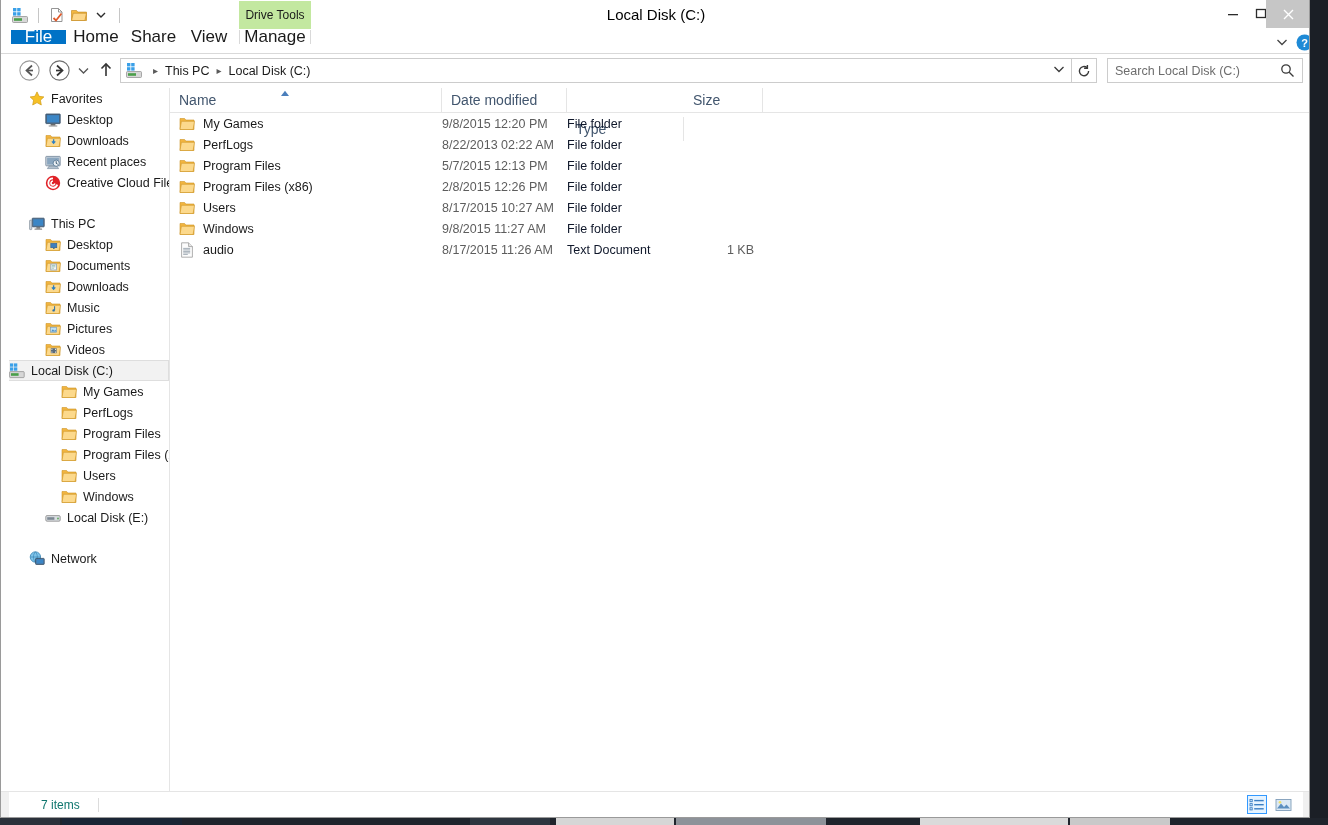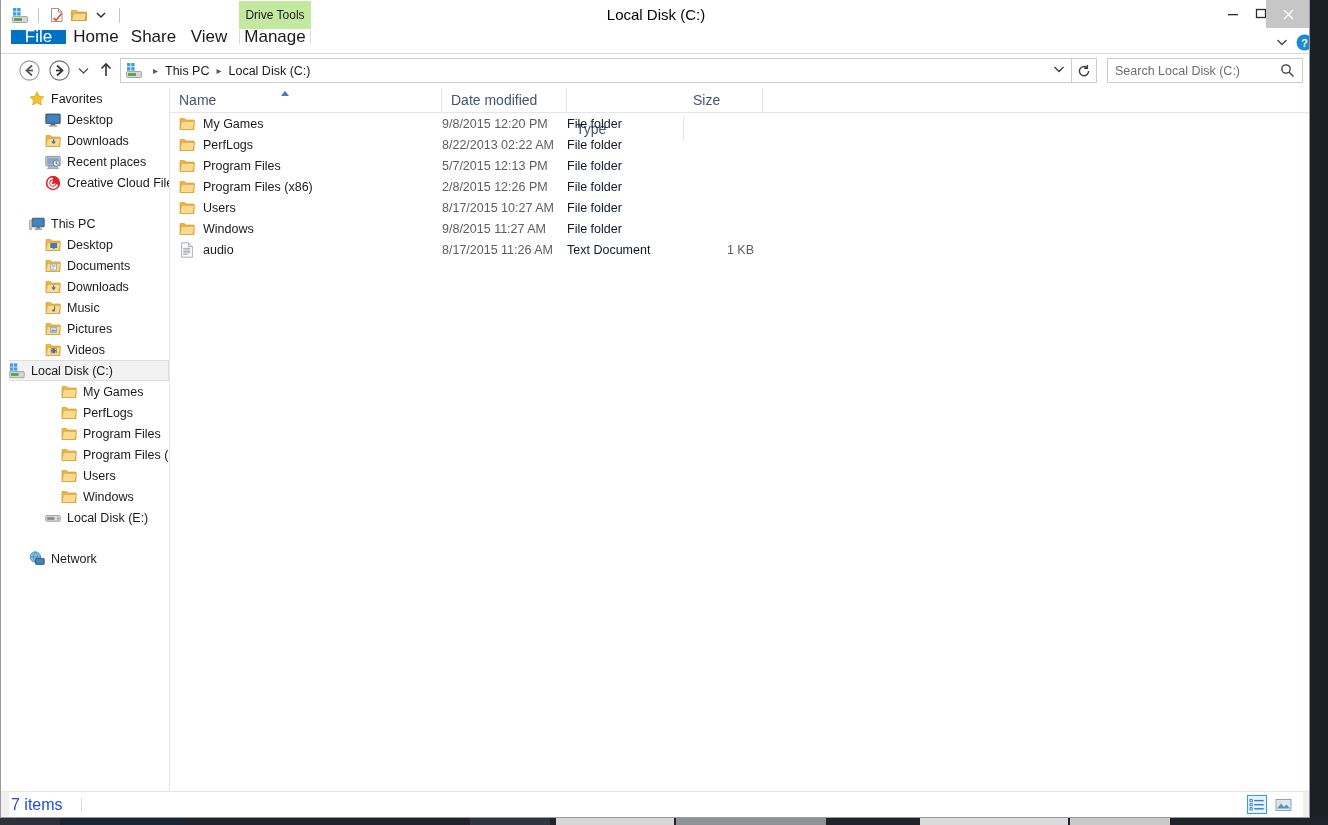--- a/index.html
+++ b/index.html
@@ -153,21 +153,21 @@
 
   
   #statusbar {
     position: absolute; left: 0; top: 791px; width: 1310px; height: 26px;
     background: #f0f0f0; border-top: 1px solid #e5e5e5;
   }
   #status-inner {
     position: absolute; left: 8px; top: 0; width: 1294px; height: 25px;
     background: #ffffff; display: flex; align-items: center;
   }
-  #status-text { font-size: 16px; color: #1d4ed8; padding-left: 2px; }
+  #status-text { font-size: 12px; color: #0f766e; padding-left: 32px; }
   #status-sep { width: 1px; height: 14px; background: #dcdcdc; margin-left: 18px; }
   #view-btns { position: absolute; right: 10px; top: 3px; display: flex; gap: 6px; }
   .viewbtn { width: 20px; height: 19px; display:flex; align-items:center; justify-content:center; }
   .viewbtn.active { border: 1px solid #3399ff; background: #e5f3ff; }
 
   
   #taskbar { position: absolute; left: 0; top: 818px; width: 1328px; height: 7px; background: #1f242c; }
   .tb-item { position: absolute; top: 0; height: 7px; }
 </style>
 </head>

